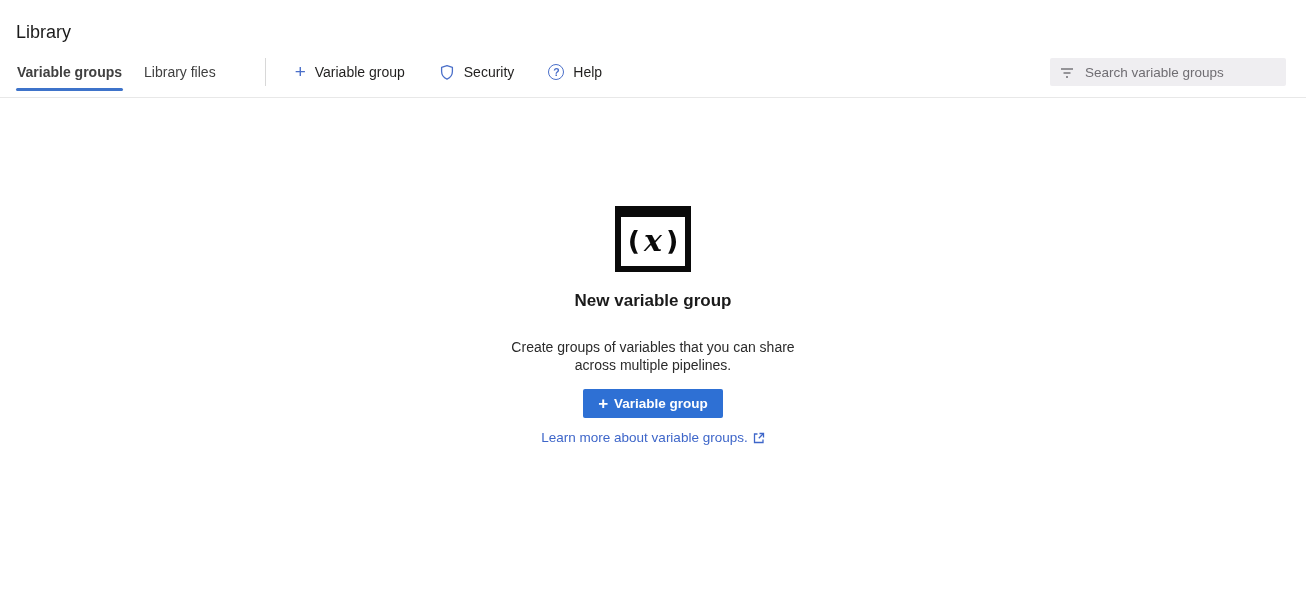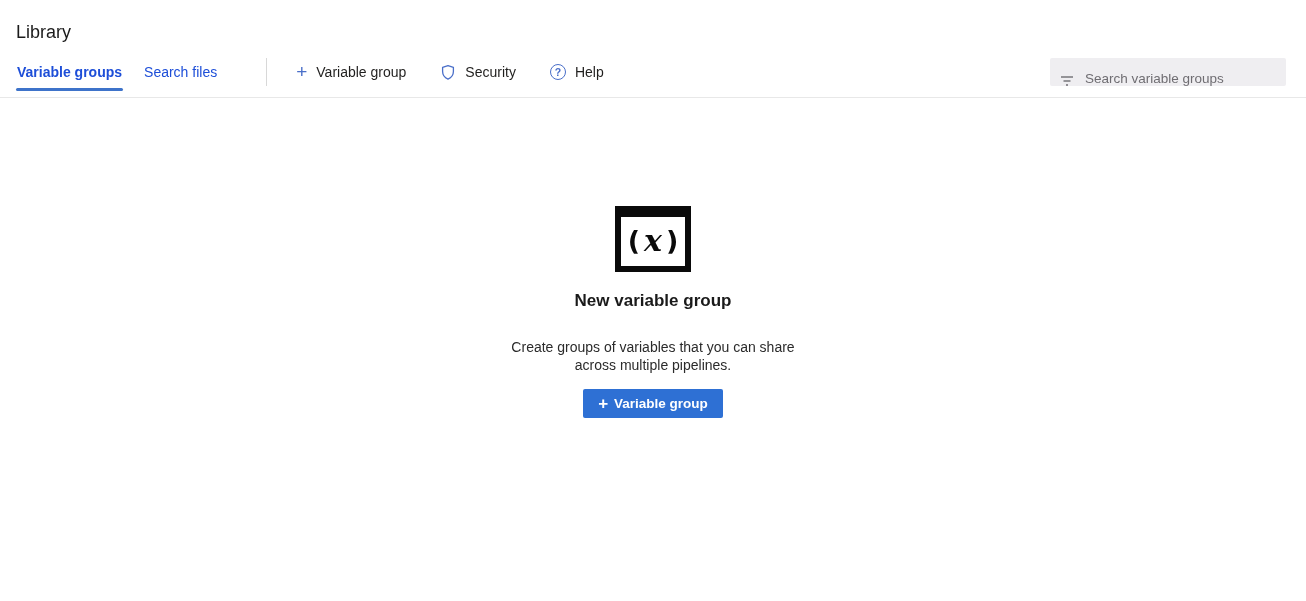--- a/index.html
+++ b/index.html
@@ -18,21 +18,21 @@
     align-items: center;
     height: 42px;
     margin-top: 8px;
     padding: 0 20px 0 16px;
   }
   .tabs { display: flex; align-items: stretch; height: 100%; }
   .tab {
     display: flex;
     align-items: center;
     font-size: 14px;
-    color: #1d4ed8;
+    color: #404040;
     padding: 0 1px;
     margin-right: 20px;
     position: relative;
     cursor: pointer;
   }
   .tab.active { font-weight: 700; }
   .tab.active::after {
     content: "";
     position: absolute;
     left: 0; right: 0; bottom: 2px;
@@ -67,21 +67,21 @@
   }
   .icon-svg { display: block; }
 
   .search-box {
     margin-left: auto;
     width: 236px;
     height: 28px;
     background: #efeef1;
     border-radius: 2px;
     display: flex;
-    align-items: flex-end;
+    align-items: center;
     padding: 0 10px;
     gap: 11px;
   }
   .search-input {
     border: none;
     background: transparent;
     outline: none;
     flex: 1;
     font-family: "Liberation Sans", sans-serif;
     font-size: 13.5px;
@@ -173,21 +173,21 @@
 <div class="header">
   <div class="page-title">Library</div>
 </div>
 
 <div class="nav-row">
   <div class="tabs">
     <div class="tab active">
       <span>Variable groups</span>
     </div>
     <div class="tab">
-      <span>Search files</span>
+      <span>Library files</span>
     </div>
   </div>
 
   <div class="v-divider"></div>
 
   <button class="toolbar-btn">
     <span class="plus-glyph">+</span>
     <span>Variable group</span>
   </button>
 
@@ -233,13 +233,23 @@
 
   <div class="empty-title">New variable group</div>
 
   <div class="empty-desc">Create groups of variables that you can share across multiple pipelines.</div>
 
   <button class="primary-btn">
     <span class="plus-glyph">+</span>
     <span>Variable group</span>
   </button>
 
+  <a class="learn-link">
+    <span>Learn more about variable groups.</span>
+    <span>
+      <svg class="icon-svg" width="12" height="12" viewBox="0 0 12 12">
+        <path d="M4.5 2 H1.5 V10.5 H10 V7.5" fill="none" stroke="#3e66c9" stroke-width="1.3"></path>
+        <path d="M6.5 1.5 H10.5 V5.5" fill="none" stroke="#3e66c9" stroke-width="1.3"></path>
+        <line x1="10.2" y1="1.8" x2="5.8" y2="6.2" stroke="#3e66c9" stroke-width="1.3"></line>
+      </svg>
+    </span>
+  </a>
 </div>
 
 </body></html>

